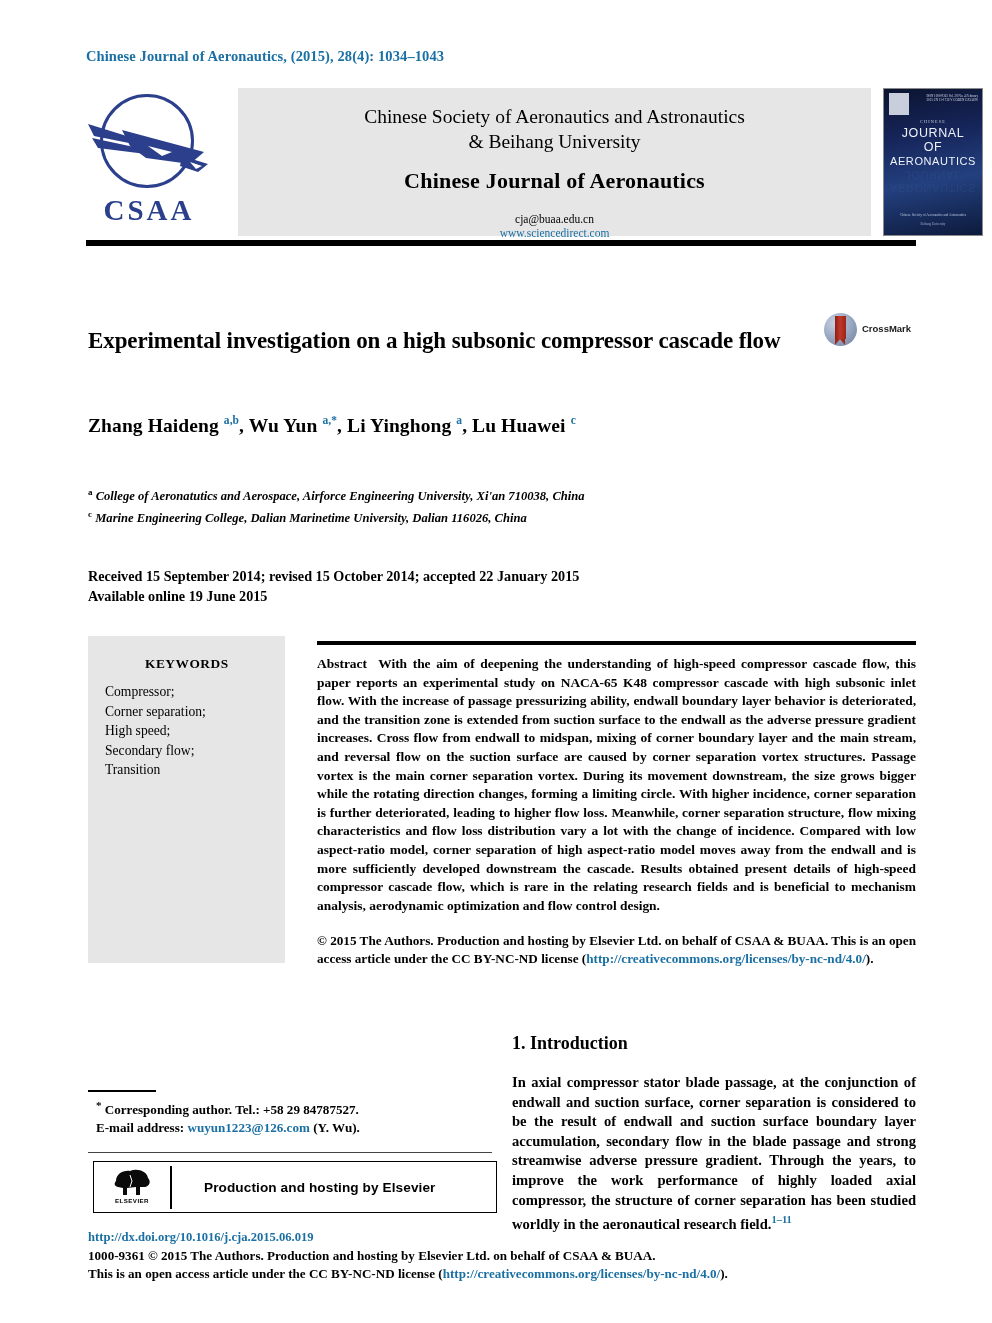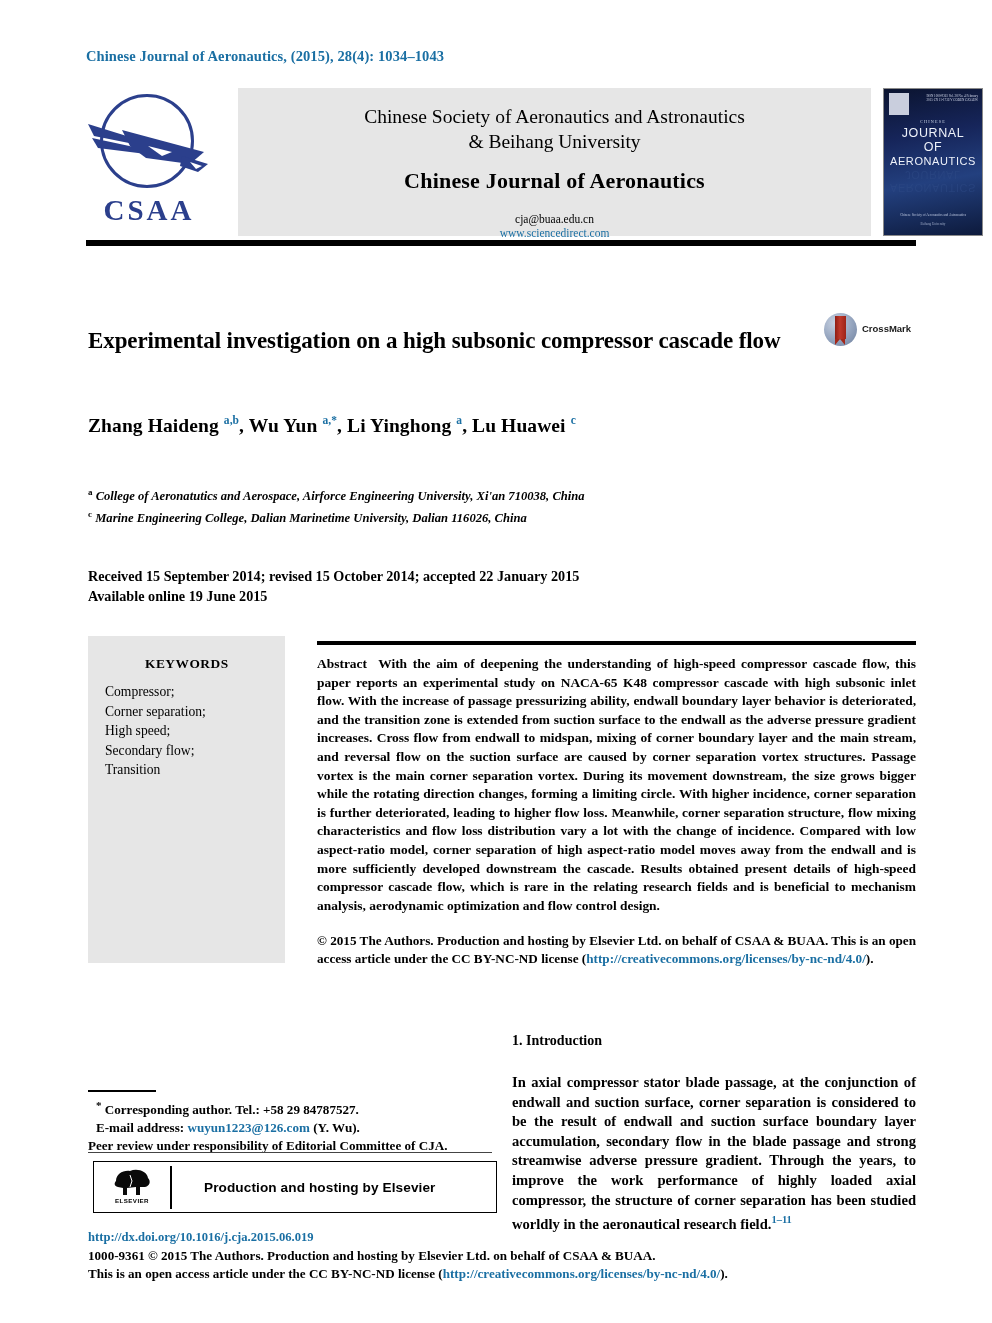--- a/index.html
+++ b/index.html
@@ -346,21 +346,21 @@
   .abs-copy a, .link {
     color: #1a6fa3;
     text-decoration: none;
   }
 
   
   .intro-head {
     position: absolute;
     left: 512px;
     top: 1033px;
-    font-size: 14px;
+    font-size: 18px;
     font-weight: bold;
   }
   .intro-body {
     position: absolute;
     left: 512px;
     top: 1073px;
     width: 404px;
     font-size: 14.6px;
     line-height: 19.6px;
     text-align: justify;
@@ -574,21 +574,20 @@
   <div class="footnote">
     <div class="fn-indent">
       <span class="star">*</span>
       <span>Corresponding author. Tel.: +58 29 84787527.</span>
     </div>
     <div class="fn-indent">
       <span>E-mail address:</span>
       <span class="link">wuyun1223@126.com</span>
       <span>(Y. Wu).</span>
     </div>
-    <div>Peer review under responsibility of Editorial Committee of CJA.</div>
   </div>
   <div class="peer-rule"></div>
 
   <div class="els-box">
     <div class="els-logo">
       <svg class="els-tree" viewBox="0 0 44 30">
         <path d="M6 14 C6 7, 13 3, 20 4 C27 1, 37 4, 38 11 C41 14, 40 19, 35 20 L30 20 L30 28 L26 28 L26 20 L17 21 L17 28 L13 28 L13 21 L8 20 C4 19, 4 16, 6 14 Z" fill="#0a0a0a"></path>
         <path d="M20 8 L22 14 L20 20" stroke="#ffffff" stroke-width="1" fill="none"></path>
       </svg>
       <div class="els-word">ELSEVIER</div>

